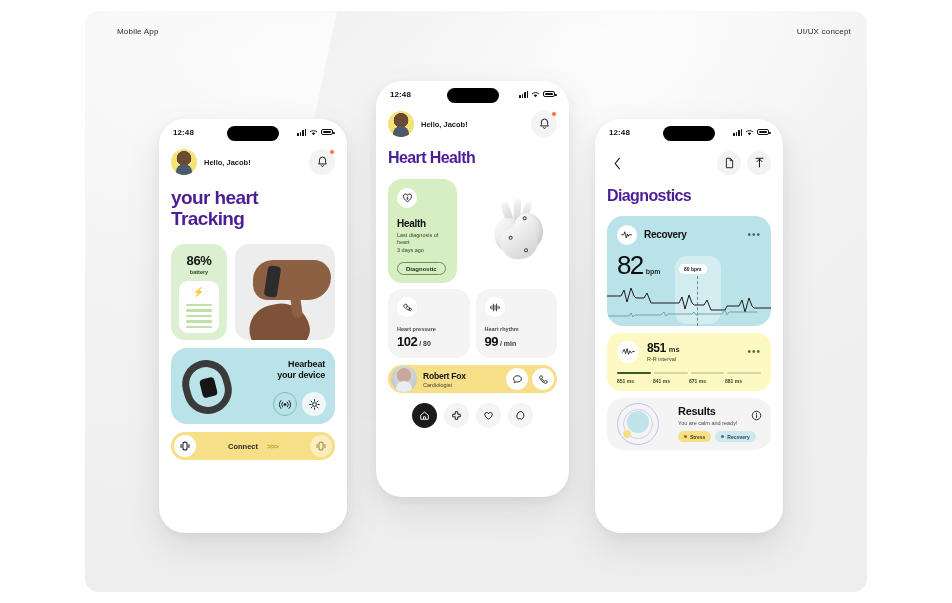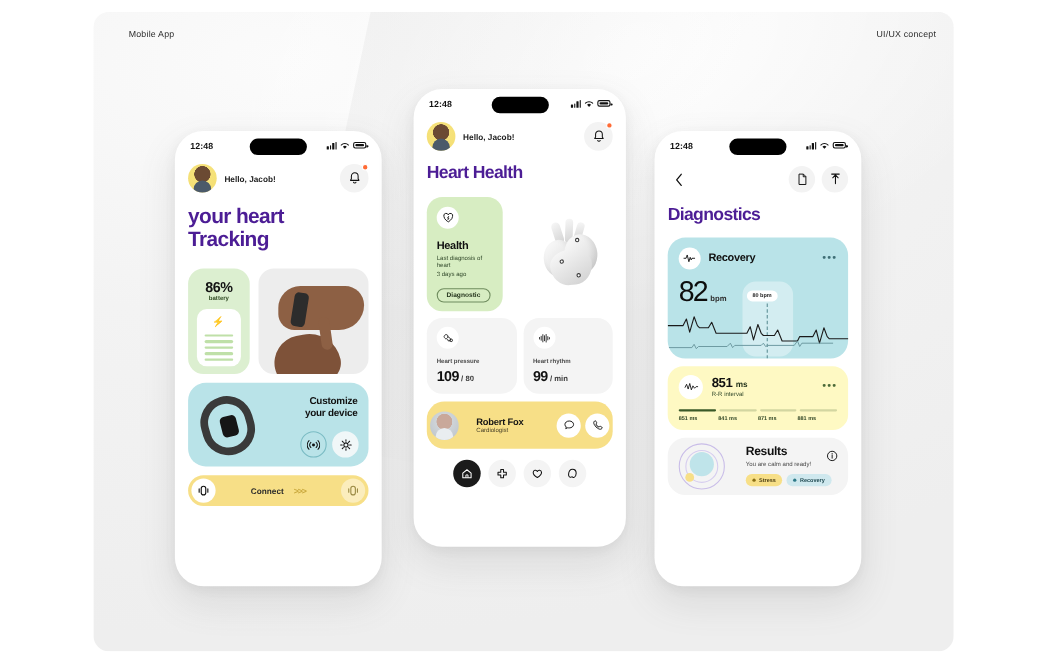--- a/index.html
+++ b/index.html
@@ -184,22 +184,22 @@
 
   .metrics-row { display:flex; gap: 6px; margin-top: 6px; }
   .metric-card { flex:1; background:#f4f4f4; border-radius: 14px; padding: 8px 9px 9px; }
   .m-icon { width: 20px; height: 20px; border-radius:50%; background:#fff; display:flex; align-items:center; justify-content:center; }
   .m-label { font-size: 5.5px; color:#4a4a4a; margin-top: 9px; font-weight:600; }
   .m-value { margin-top: 2px; display:flex; align-items:baseline; gap: 2px; }
   .m-big { font-size: 13px; font-weight: 700; color:#101010; letter-spacing:-.5px; }
   .m-small { font-size: 7px; color:#3a3a3a; font-weight:600; }
 
   .doctor-card {
-    margin-top: 7px; background:#f7df87; border-radius: 16px; height: 43px;
-    display:flex; align-items:center; padding: 0 3px 0 3px; gap: 16px;
+    margin-top: 7px; background:#f7df87; border-radius: 16px; height: 28px;
+    display:flex; align-items:center; padding: 0 3px 0 3px; gap: 6px;
   }
   .doc-name { font-size: 8.5px; font-weight:700; color:#141414; letter-spacing:-.2px; }
   .doc-role { font-size: 5.5px; color:#4a4228; margin-top:1px; }
   .doc-actions { margin-left:auto; display:flex; gap: 4px; }
   .doc-actions .circ-btn { width: 22px; height: 22px; background:#fff; }
 
   .nav-bar { margin-top: 10px; display:flex; justify-content:center; gap: 7px; }
   .nav-item { width: 25px; height: 25px; border-radius:50%; background:#f4f4f4; display:flex; align-items:center; justify-content:center; }
   .nav-item.active { background:#1b1b1b; }
 
@@ -327,21 +327,21 @@
           <div class="finger"></div>
         </div>
       </div>
 
       <div class="customize-card">
         <div class="band-img">
           <div class="band-ring"></div>
           <div class="band-face"></div>
         </div>
         <div class="cz-title">
-          <div>Customize</div>
+          <div>Hearbeat</div>
           <div>your device</div>
         </div>
         <div class="cz-actions">
           <div class="circ-btn cz-wifi">
             <svg width="12" height="11" viewBox="0 0 14 13">
               <circle cx="7" cy="6.5" r="1.6" fill="#111"></circle>
               <path d="M4.2 3.7a4 4 0 0 0 0 5.6M9.8 3.7a4 4 0 0 1 0 5.6" stroke="#111" stroke-width="1.1" fill="none" stroke-linecap="round"></path>
               <path d="M2.2 1.8a6.6 6.6 0 0 0 0 9.4M11.8 1.8a6.6 6.6 0 0 1 0 9.4" stroke="#111" stroke-width="1.1" fill="none" stroke-linecap="round"></path>
             </svg>
           </div>
@@ -443,21 +443,21 @@
         <div class="metric-card">
           <div class="m-icon">
             <svg width="11" height="11" viewBox="0 0 14 14">
               <path d="M3 3.6A2 2 0 0 1 6.6 5c0 1.6-2.2 3-2.2 3S2.2 6.6 2.2 5A2 2 0 0 1 3 3.6Z" fill="none" stroke="#111" stroke-width="1"></path>
               <path d="M6.6 5.4c1.6.4 3 1.5 3 3.1a1.7 1.7 0 1 1-3.4 0" fill="none" stroke="#111" stroke-width="1" stroke-linecap="round"></path>
               <circle cx="10.4" cy="9.4" r="1.5" fill="none" stroke="#111" stroke-width="1"></circle>
             </svg>
           </div>
           <div class="m-label">Heart pressure</div>
           <div class="m-value">
-            <span class="m-big">109</span>
+            <span class="m-big">102</span>
             <span class="m-small">/ 80</span>
           </div>
         </div>
         <div class="metric-card">
           <div class="m-icon">
             <svg width="12" height="11" viewBox="0 0 16 14">
               <g stroke="#111" stroke-width="1" stroke-linecap="round">
                 <path d="M2 6v2M4 4.6v4.8M6 2.6v8.8M8 4v6M10 2.4v9.2M12 5v4M14 6.2v1.6"></path>
               </g>
             </svg>

